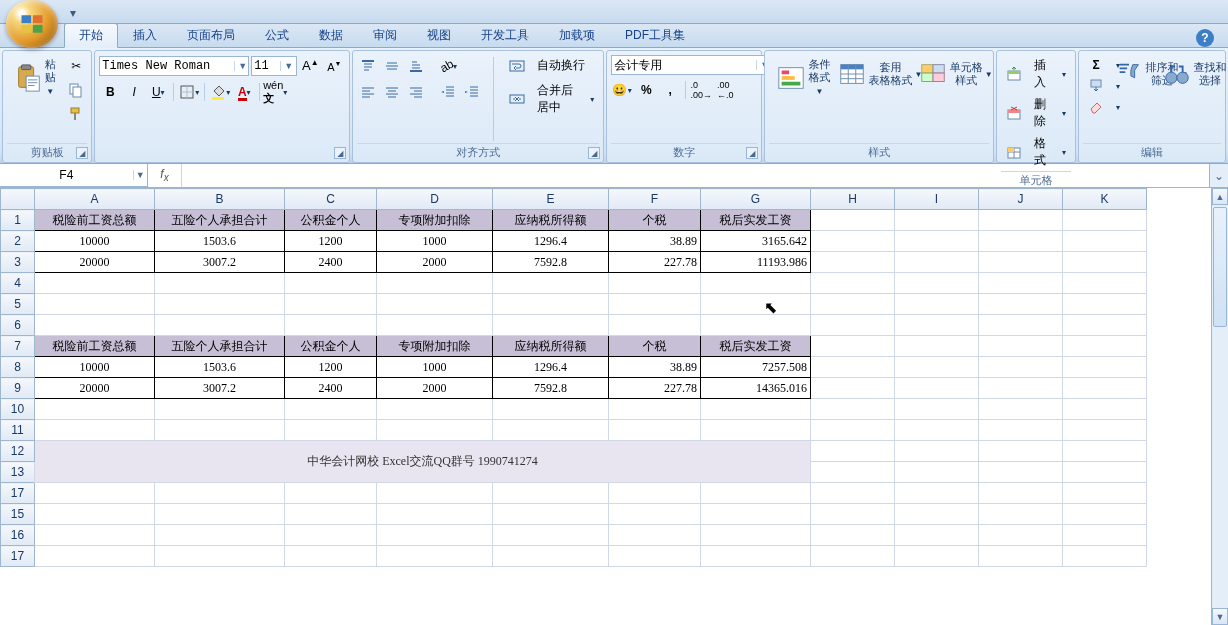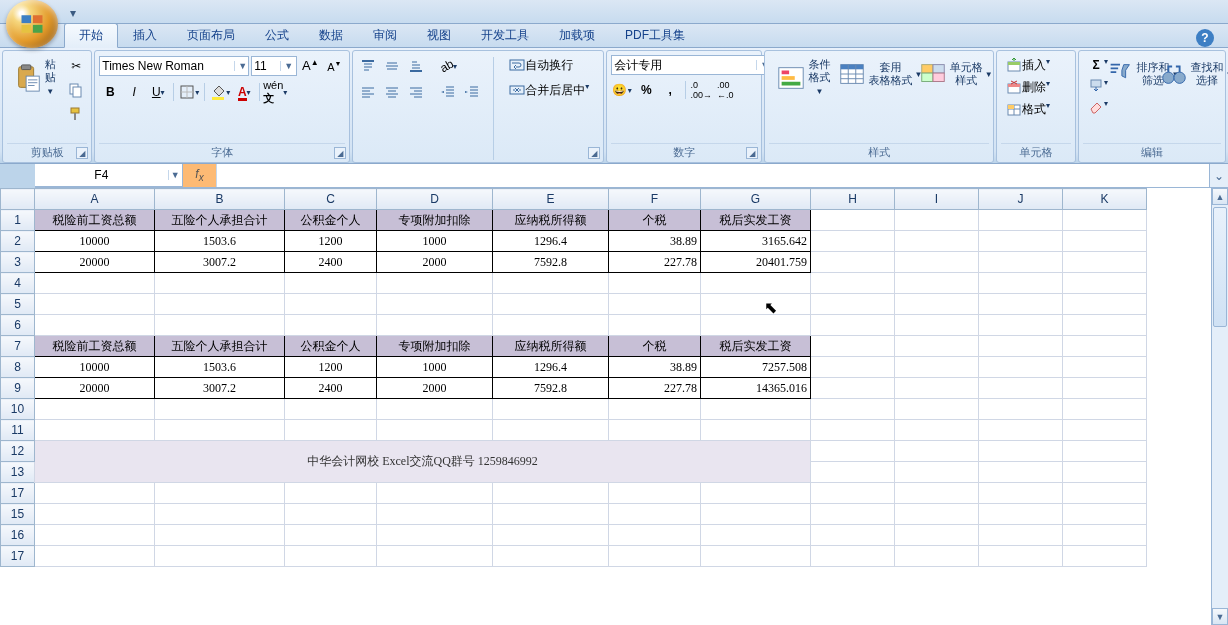--- a/index.html
+++ b/index.html
@@ -92,33 +92,33 @@
     border:1px solid transparent;border-radius:3px;
     min-width:40px;
   }
   .bigbtn .ico{width:32px;height:32px;display:flex;align-items:center;justify-content:center;}
   .bigbtn .lbl{font-size:11px;color:#1a3a66;text-align:center;line-height:13px;}
   .tri{font-size:8px;color:#1a3a66;}
 
   .smallcol{display:flex;flex-direction:column;gap:2px;}
   .smallbtn{width:22px;height:22px;border:1px solid transparent;border-radius:2px;display:flex;align-items:center;justify-content:center;}
   .combo{border:1px solid #9ab6d6;background:#fff;height:20px;display:flex;align-items:center;padding:0 2px;}
-  .combo input{border:none;outline:none;font-size:12px;width:100%;background:transparent;}
+  .combo input{border:none;outline:none;font-size:12px;width:100%;background:transparent;font-family:Liberation Mono, monospace;}
   .combo .dd{width:12px;text-align:center;color:#4b6b93;font-size:9px;border-left:1px solid #c5d7eb;padding-left:3px;}
 
   .row{display:flex;gap:2px;align-items:center;}
   .sep-v{width:1px;background:#b7cee6;align-self:stretch;margin:2px 2px;}
 
-  .chk-item{display:flex;align-items:flex-start;gap:0;padding:1px 4px;border:1px solid transparent;border-radius:2px;}
+  .chk-item{display:flex;align-items:center;gap:12px;padding:1px 4px;border:1px solid transparent;border-radius:2px;}
   .minicon{width:16px;height:16px;display:inline-flex;align-items:center;justify-content:center;}
 
   
   .fbar{
     background:#e4eef9;border-bottom:1px solid #9ab6d6;
-    height:24px;display:flex;align-items:stretch;margin-left:35px;
+    height:24px;display:flex;align-items:stretch;
   }
   .namebox{width:148px;border:1px solid #9ab6d6;border-top:none;border-left:none;background:#fff;display:flex;align-items:center;}
   .namebox input{border:none;outline:none;width:100%;padding:0 8px;font-size:12px;text-align:center;}
   .namebox .dd{width:16px;border-left:1px solid #c5d7eb;text-align:center;font-size:9px;color:#4b6b93;}
   .fxbox{flex:1;background:#fff;border-right:1px solid #9ab6d6;display:flex;align-items:center;}
   .fxbtn{width:24px;height:100%;display:flex;align-items:center;justify-content:center;font-style:italic;color:#555;border-right:1px solid #e0e0e0;}
   .fxbox input{flex:1;border:none;outline:none;padding:0 6px;font-size:12px;}
   .fx-expand{width:18px;display:flex;align-items:center;justify-content:center;color:#4b6b93;}
 
   
@@ -306,23 +306,20 @@
             <span style="position:relative"><b style="color:#c00">A</b><span style="position:absolute;left:0;right:0;bottom:-2px;height:3px;background:#c00"></span></span>
             <span class="tri">▾</span>
           </div>
         <span class="sep-v"></span>
         <div class="smallbtn">
             <span style="font-size:11px">wén<br><b>文</b></span>
             <span class="tri">▾</span>
           </div>
       </div>
     </div>
-    <div class="group-label">
-        <span>字体</span>
-      </div>
     <span class="dlg-launch">◢</span>
   </div>
 
   <div class="group" style="min-width:252px">
     <div class="group-body" style="gap:8px;">
       <div class="smallcol" style="gap:4px">
         <div class="row">
           <div class="smallbtn">
               <svg class="ic" viewBox="0 0 16 16">
                 <path d="M2 3h12" stroke="#3b6aa0" stroke-width="2"></path>
@@ -395,20 +392,23 @@
                 <rect x="1" y="4" width="14" height="8" fill="none" stroke="#3b6aa0"></rect>
                 <path d="M4 8h2M10 8h2" stroke="#3b6aa0"></path>
                 <path d="M6 6l2 2-2 2M10 6l-2 2 2 2" fill="none" stroke="#3b6aa0"></path>
               </svg>
             </span>
           <span>合并后居中</span>
           <span class="tri">▾</span>
         </div>
       </div>
     </div>
+    <div class="group-label">
+        <span>对齐方式</span>
+      </div>
     <span class="dlg-launch">◢</span>
   </div>
 
   <div class="group" style="min-width:156px">
     <div class="group-body" style="flex-direction:column;gap:4px;width:100%;">
       <div class="combo" style="width:160px">
         <input value="会计专用" style="">
         <span class="dd">▼</span>
       </div>
       <div class="row">
@@ -578,21 +578,21 @@
       </div>
   </div>
 
 </div>
 
 <div class="fbar">
   <div class="namebox">
     <input value="F4" style="">
     <span class="dd">▼</span>
   </div>
-  <div style="width:34px;background:#fdba74;border-right:1px solid #c5d7eb;display:flex;align-items:center;justify-content:center">
+  <div style="width:34px;background:#ffffff;border-right:1px solid #c5d7eb;display:flex;align-items:center;justify-content:center">
     <span class="fxbtn" style="border:none">
         <i>f<sub>x</sub></i>
       </span>
   </div>
   <div class="fxbox">
     <input value="" style="">
   </div>
   <div class="fx-expand">
       <span>⌄</span>
     </div>
@@ -644,21 +644,21 @@
           <td></td>
         </tr>
         <tr>
           <th class="rowhead">3</th>
           <td class="dcell dval ctr">20000</td>
           <td class="dcell dval ctr">3007.2</td>
           <td class="dcell dval ctr">2400</td>
           <td class="dcell dval ctr">2000</td>
           <td class="dcell dval ctr">7592.8</td>
           <td class="dcell dval num">227.78</td>
-          <td class="dcell dval num">20401.759</td>
+          <td class="dcell dval num">11193.986</td>
           <td></td>
           <td></td>
           <td></td>
           <td></td>
         </tr>
         <tr>
           <th class="rowhead">4</th>
           <td></td>
           <td></td>
           <td></td>
@@ -764,21 +764,21 @@
           <td></td>
           <td></td>
           <td></td>
           <td></td>
           <td></td>
           <td></td>
           <td></td>
         </tr>
         <tr>
           <th class="rowhead">12</th>
-          <td class="banner-cell" colspan="7" rowspan="2">中华会计网校 Excel交流QQ群号 1259846992</td>
+          <td class="banner-cell" colspan="7" rowspan="2">中华会计网校 Excel交流QQ群号 1990741274</td>
           <td></td>
           <td></td>
           <td></td>
           <td></td>
         </tr>
         <tr>
           <th class="rowhead">13</th>
           <td></td>
           <td></td>
           <td></td>

